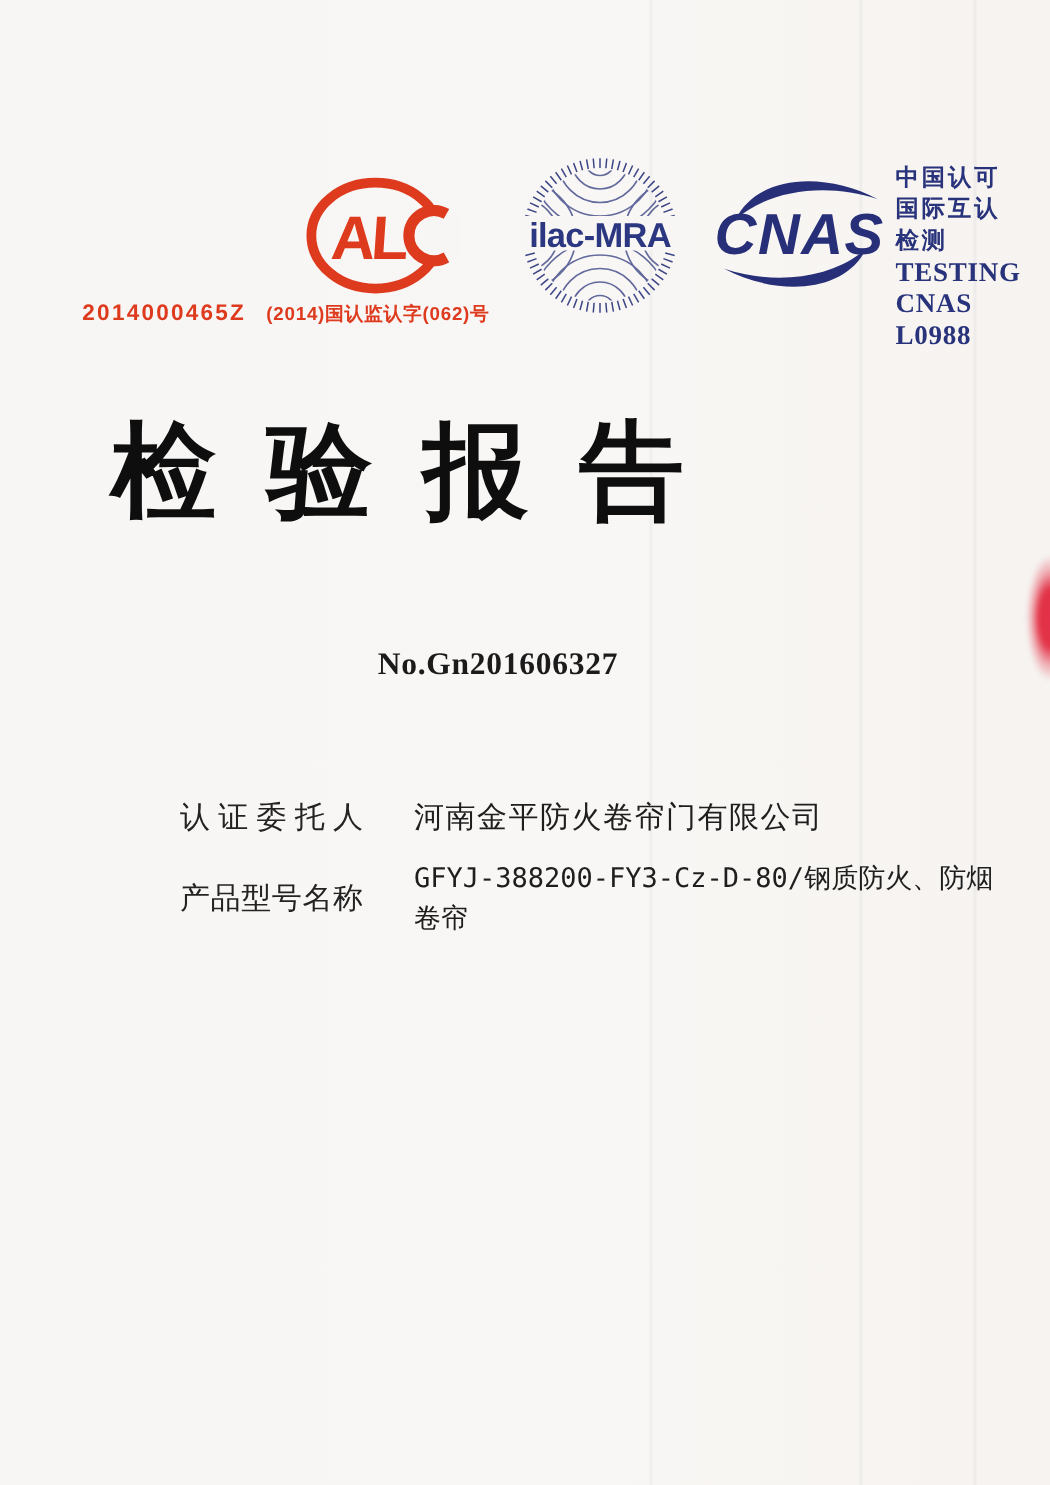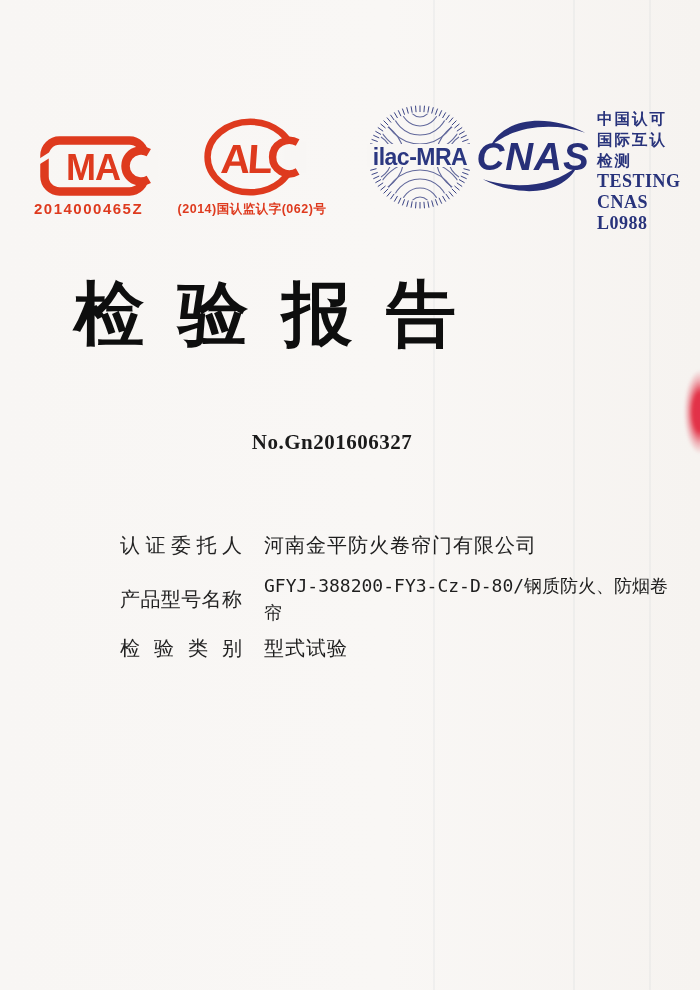--- a/index.html
+++ b/index.html
@@ -7,26 +7,26 @@
     position:relative; width:700px; height:990px; margin:0 auto;
     background:linear-gradient(90deg,#f8f6f4 0%, #f9f7f5 55%, #f6f3f0 100%);
     overflow:hidden;
     font-family:"Liberation Sans", sans-serif;
     color:#1c1c1c;
   }
   .streak { position:absolute; top:0; bottom:0; width:2px; background:rgba(168,172,188,0.10); }
 
   
   .cma-block { position:absolute; left:40px; top:136px; width:122px; }
-  .cma-code  { position:absolute; left:34px; top:200px; width:130px; text-align:left;
+  .cma-code  { position:absolute; left:34px; top:200px; width:130px; text-align:right;
                color:#de3a1e; font-size:15px; font-weight:700; letter-spacing:1.5px; }
   .al-block  { position:absolute; left:202px; top:116px; width:104px; }
   .al-code   { position:absolute; left:160px; top:201px; width:184px; text-align:center;
                color:#de3a1e; font-size:12.5px; font-weight:700; letter-spacing:0.5px; }
-  .globe-block { position:absolute; left:366px; top:103px; width:108px; height:108px;text-align:center; }
+  .globe-block { position:absolute; left:346px; top:103px; width:108px; height:108px;text-align:center; }
   .cnas-block  { position:absolute; left:477px; top:113px; width:114px; height:86px; }
   .cnas-text   { position:absolute; left:597px; top:108px; width:102px;
                  color:#28337b; font-weight:700; line-height:21px;font-family:Liberation Serif, serif; }
   .cnas-text .cjk   { font-size:15.5px; letter-spacing:2px; }
   .cnas-text .latin { font-size:18px; letter-spacing:0.5px; }
 
   
   .doc-title {
     position:absolute; top:276px; left:0; width:564px; box-sizing:border-box;
     text-align:center; font-size:70px; line-height:76px; font-weight:900;
@@ -39,21 +39,21 @@
     letter-spacing:0.5px; color:#1b1b1b;
   }
 
   
   .fields { position:absolute; left:120px; top:532px; width:560px;
             font-family:"Liberation Serif", serif; }
   .field-row { display:flex; align-items:center; margin-bottom:14px; }
   .field-row.center { align-items:center; margin-bottom:9px; }
   .field-label { flex:0 0 122px; width:122px; font-size:20px; color:#232323;
                  text-align:justify; text-align-last:justify; line-height:26px; }
-  .field-value { margin-left:22px; font-size:20px; color:#1e1e1e;
+  .field-value { margin-left:34px; font-size:20px; color:#1e1e1e;
                  letter-spacing:1px; line-height:26px; }
   .field-value.model { width:414px; font-size:18px; letter-spacing:0;
                  line-height:27px;
                  font-family:"DejaVu Sans Mono", monospace; }
 
   
   .footer-org {
     position:absolute; top:889px; left:0; width:700px; text-align:center;
     font-size:17.5px; font-weight:700; letter-spacing:0.3px; color:#1a1a1a;
   }
@@ -71,29 +71,20 @@
 </style>
 </head>
 <body>
 
 <div class="page">
 
   <div class="streak" style="left:433px;"></div>
   <div class="streak" style="left:573px;"></div>
   <div class="streak" style="left:649px;"></div>
 
-  <div class="cma-block">
-    <svg width="118" height="60" viewBox="0 0 118 60">
-      <rect x="4.5" y="4.5" width="100" height="51" rx="15" fill="none" stroke="#de3a1e" stroke-width="8.5"></rect>
-      <rect x="97" y="15" width="22" height="31" fill="#f8f6f4"></rect>
-      <path d="M108.8,16.6 A15.5,15.5 0 1 0 108.8,43.4" fill="none" stroke="#de3a1e" stroke-width="8.5"></path>
-      <rect x="-3" y="20" width="15" height="5" fill="#f8f6f4" transform="rotate(-32 4 22)"></rect>
-      <text x="53" y="31.5" text-anchor="middle" dominant-baseline="central" font-size="36" font-weight="900" letter-spacing="-1" fill="#de3a1e">MA</text>
-    </svg>
-  </div>
   <div class="cma-code">2014000465Z</div>
 
   <div class="al-block">
     <svg width="104" height="84" viewBox="0 0 112 90">
       <ellipse cx="52" cy="44" rx="46" ry="38" fill="none" stroke="#de3a1e" stroke-width="7"></ellipse>
       <rect x="88" y="27" width="24" height="34" fill="#f8f6f4"></rect>
       <path d="M103,28.4 A18,18 0 1 0 103,59.6" fill="none" stroke="#de3a1e" stroke-width="8"></path>
       <text x="50" y="46" text-anchor="middle" dominant-baseline="central" font-size="44" font-weight="900" letter-spacing="-3" fill="#de3a1e" transform="skewX(-4)">AL</text>
     </svg>
   </div>
@@ -225,22 +216,18 @@
 
   <div class="fields">
     <div class="field-row">
       <div class="field-label">认 证 委 托 人</div>
       <div class="field-value">河南金平防火卷帘门有限公司</div>
     </div>
     <div class="field-row center">
       <div class="field-label">产品型号名称</div>
       <div class="field-value model">GFYJ-388200-FY3-Cz-D-80/钢质防火、防烟卷帘</div>
     </div>
-    <div class="field-row">
-      <div class="field-label">检 验 类 别</div>
-      <div class="field-value">型式试验</div>
-    </div>
   </div>
 
 
   <div class="edge-stamp"></div>
 
 </div>
 
 </body></html>

